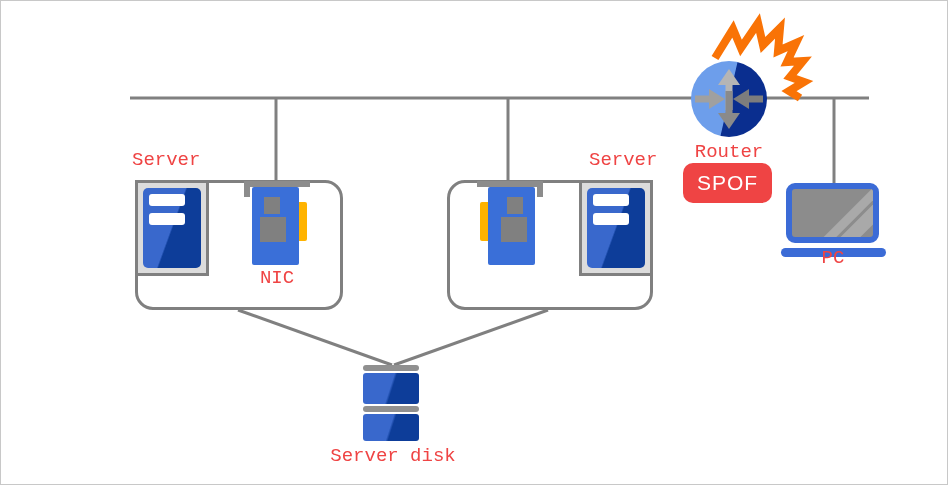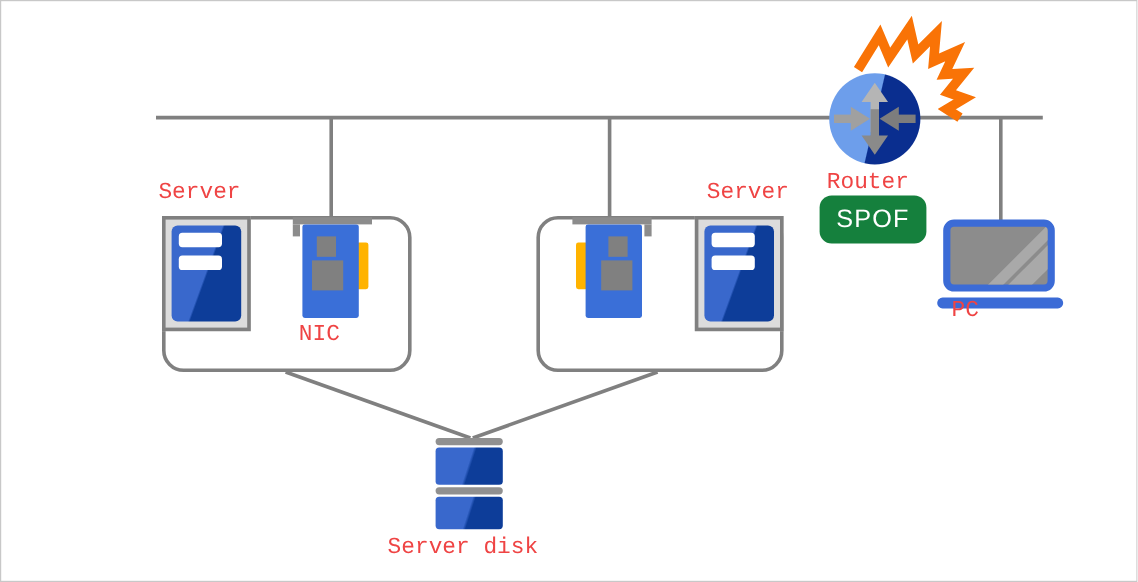--- a/index.html
+++ b/index.html
@@ -4,21 +4,21 @@
 <style>
   html,body { margin:0; padding:0; background:#fff; }
   .canvas {
     position:relative; width:948px; height:485px; background:#ffffff;
     border:1px solid #c8c8c8; box-sizing:border-box; overflow:hidden;
     font-family:"Liberation Sans", sans-serif;
   }
   .wires { position:absolute; left:0; top:0; }
 
   .lbl { position:absolute; font-size:19px; color:#ef4444; white-space:nowrap;font-family:Liberation Mono, monospace; }
-  .lbl.center { }
+  .lbl.center { text-align:center; }
 
   .group {
     position:absolute; border:3px solid #808080; border-radius:18px;
     background:transparent; box-sizing:border-box;
   }
 
   
   .server {
     position:absolute; width:74px; height:96px; background:#dcdcdc;
     border:3px solid #808080; box-sizing:border-box;
@@ -45,21 +45,21 @@
 
   
   .router-circle {
     position:absolute; left:690px; top:60px; width:76px; height:76px; border-radius:50%;
     background:linear-gradient(103deg, #6d9eeb 49.5%, #0a2e8f 50.5%);
   }
 
   
   .spof {
     position:absolute; left:682px; top:162px; width:89px; height:40px;
-    background:#15803d; border-radius:10px; color:#ffffff; font-size:21px;
+    background:#ef4444; border-radius:10px; color:#ffffff; font-size:21px;
     letter-spacing:1px; text-align:center; line-height:40px;
   }
 
   
   .pc { position:absolute; left:780px; top:182px; width:105px; height:74px; }
   .pc .screen {
     position:absolute; left:5px; top:0; width:93px; height:60px;
     border:6px solid #3b6bd6; border-radius:9px; background:#8c8c8c;
     box-sizing:border-box; overflow:hidden;
   }
@@ -166,19 +166,19 @@
   </div>
 
   <div class="disk">
     <div class="bar b1"></div>
     <div class="platter p1"></div>
     <div class="bar b2"></div>
     <div class="platter p2"></div>
   </div>
 
   <div class="lbl" style="left:131px; top:148px;">Server</div>
-  <div class="lbl center" style="left:248px; top:266px; width:80px;">NIC</div>
+  <div class="lbl center" style="left:236px; top:266px; width:80px;">NIC</div>
   <div class="lbl" style="left:588px; top:148px;">Server</div>
   <div class="lbl center" style="left:688px; top:140px; width:80px;">Router</div>
   <div class="lbl center" style="left:792px; top:246px; width:80px;">PC</div>
   <div class="lbl center" style="left:322px; top:444px; width:140px;">Server disk</div>
 
 </div>
 
 </body></html>

